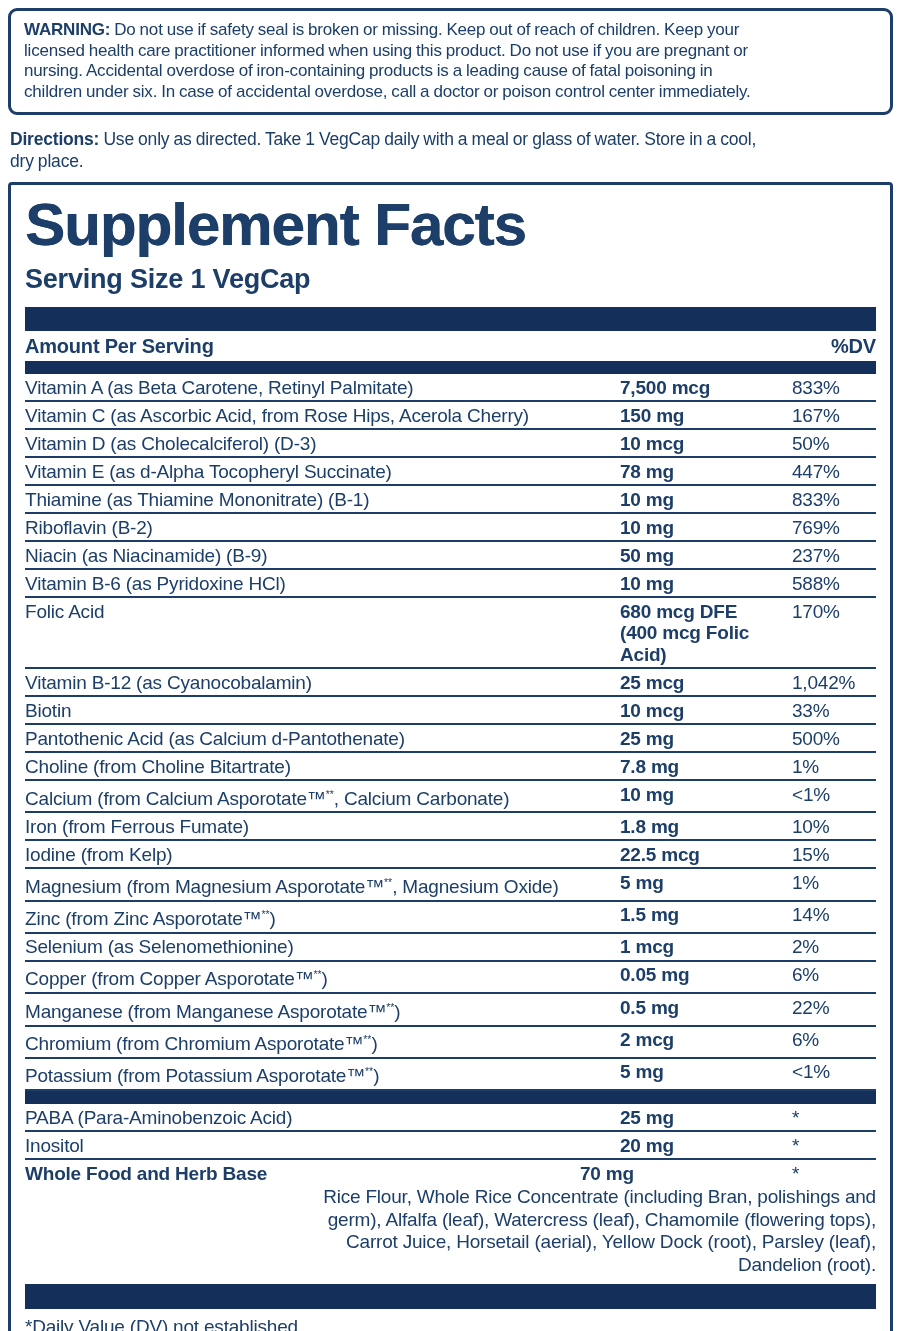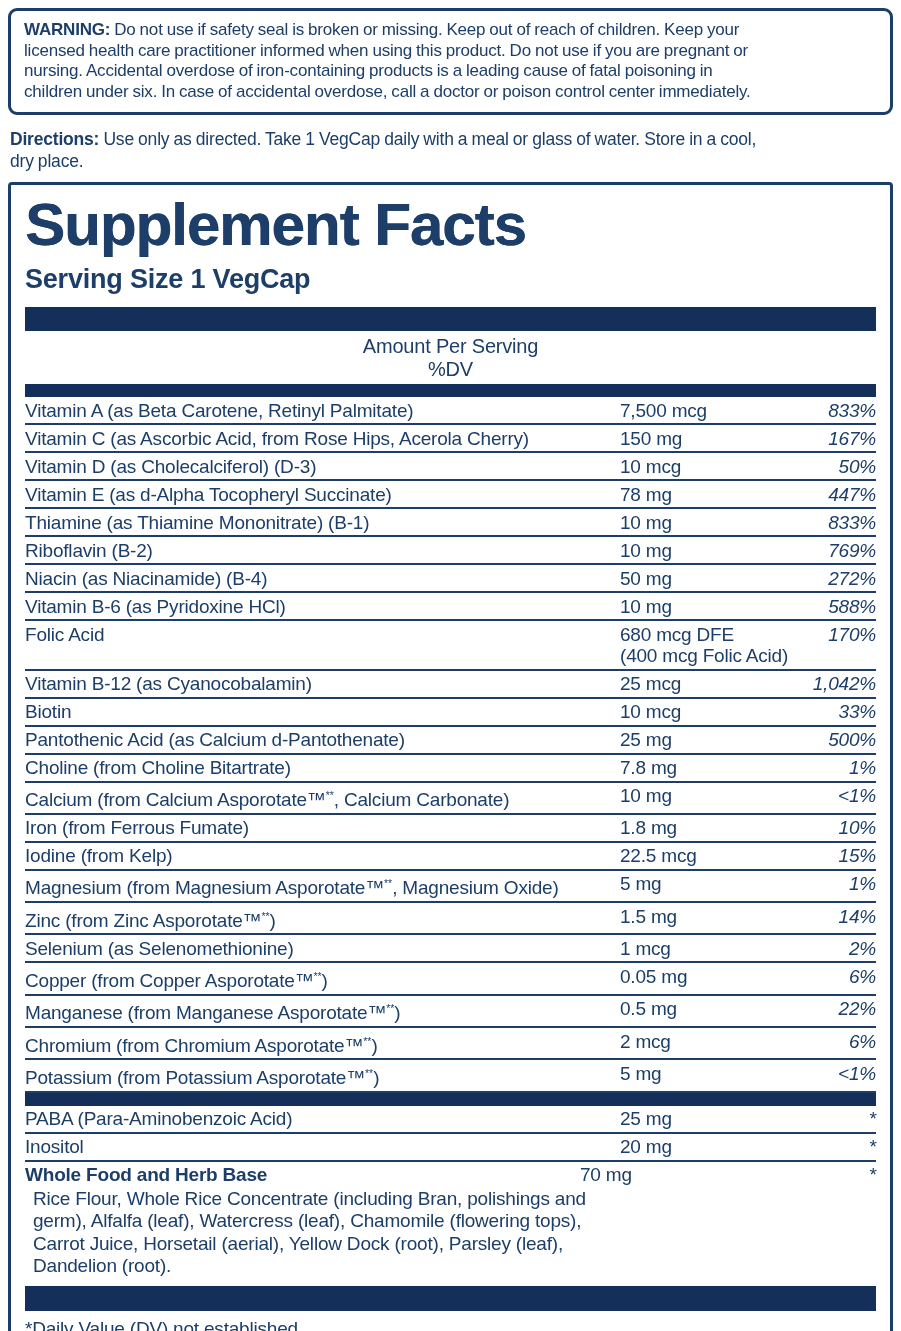--- a/index.html
+++ b/index.html
@@ -9,21 +9,21 @@
   *{box-sizing:border-box;margin:0;padding:0;}
   html,body{background:#ffffff;}
   body{
     width:901px;
     min-height:1331px;
     font-family:"Liberation Sans", sans-serif;
     color:var(--navy);
     padding:8px;
     letter-spacing:-0.2px;
   }
-  .pre{white-space:pre-line;}
+  .pre{white-space:pre-line;text-align:right;}
   .lead{font-weight:bold;}
   sup{font-size:0.55em;vertical-align:super;letter-spacing:0;}
 
   
   .warning-box{
     border:3px solid var(--navy);
     border-radius:9px;
     padding:9px 13px 10px;
     font-size:17px;
     line-height:20.5px;
@@ -63,36 +63,35 @@
   .bar-1{height:24px;margin-top:12px;}
   .bar-2{height:13px;}
   .bar-3{height:13px;}
   .bar-4{height:25px;margin-top:4px;}
 
   .sf-colhead{
     display:flex;
     justify-content:space-between;
     align-items:center;
     font-size:20px;
-    font-weight:normal;
+    font-weight:bold;
     padding:4px 0 3px;
-    flex-direction:column;
   }
 
   .s-row{
     display:flex;
     align-items:flex-start;
     font-size:19px;
     line-height:21.5px;
     padding:2.5px 0 2px;
     border-bottom:2px solid var(--navy);
   }
   .s-row .c-name{flex:1;padding-right:6px;}
-  .s-row .c-amount{width:172px;flex:none;}
-  .s-row .c-dv{width:84px;flex:none;text-align:right;font-style:italic;}
+  .s-row .c-amount{width:172px;flex:none;font-weight:bold;}
+  .s-row .c-dv{width:84px;flex:none;text-align:left;}
   .s-row.b .c-name{font-weight:bold;}
   .rows-b .s-row:last-child{border-bottom:none;gap:40px;}
 
   .herb-desc{
     font-size:19px;
     line-height:22.5px;
     padding:0 0 4px 8px;
   }
 
   .dv-footnote{
@@ -161,23 +160,23 @@
     <span class="c-dv">833%</span>
   </div>
 
   <div class="s-row">
     <span class="c-name">Riboflavin (B-2)</span>
     <span class="c-amount">10 mg</span>
     <span class="c-dv">769%</span>
   </div>
 
   <div class="s-row">
-    <span class="c-name">Niacin (as Niacinamide) (B-4)</span>
+    <span class="c-name">Niacin (as Niacinamide) (B-9)</span>
     <span class="c-amount">50 mg</span>
-    <span class="c-dv">272%</span>
+    <span class="c-dv">237%</span>
   </div>
 
   <div class="s-row">
     <span class="c-name">Vitamin B-6 (as Pyridoxine HCl)</span>
     <span class="c-amount">10 mg</span>
     <span class="c-dv">588%</span>
   </div>
 
   <div class="s-row">
     <span class="c-name">Folic Acid</span>

